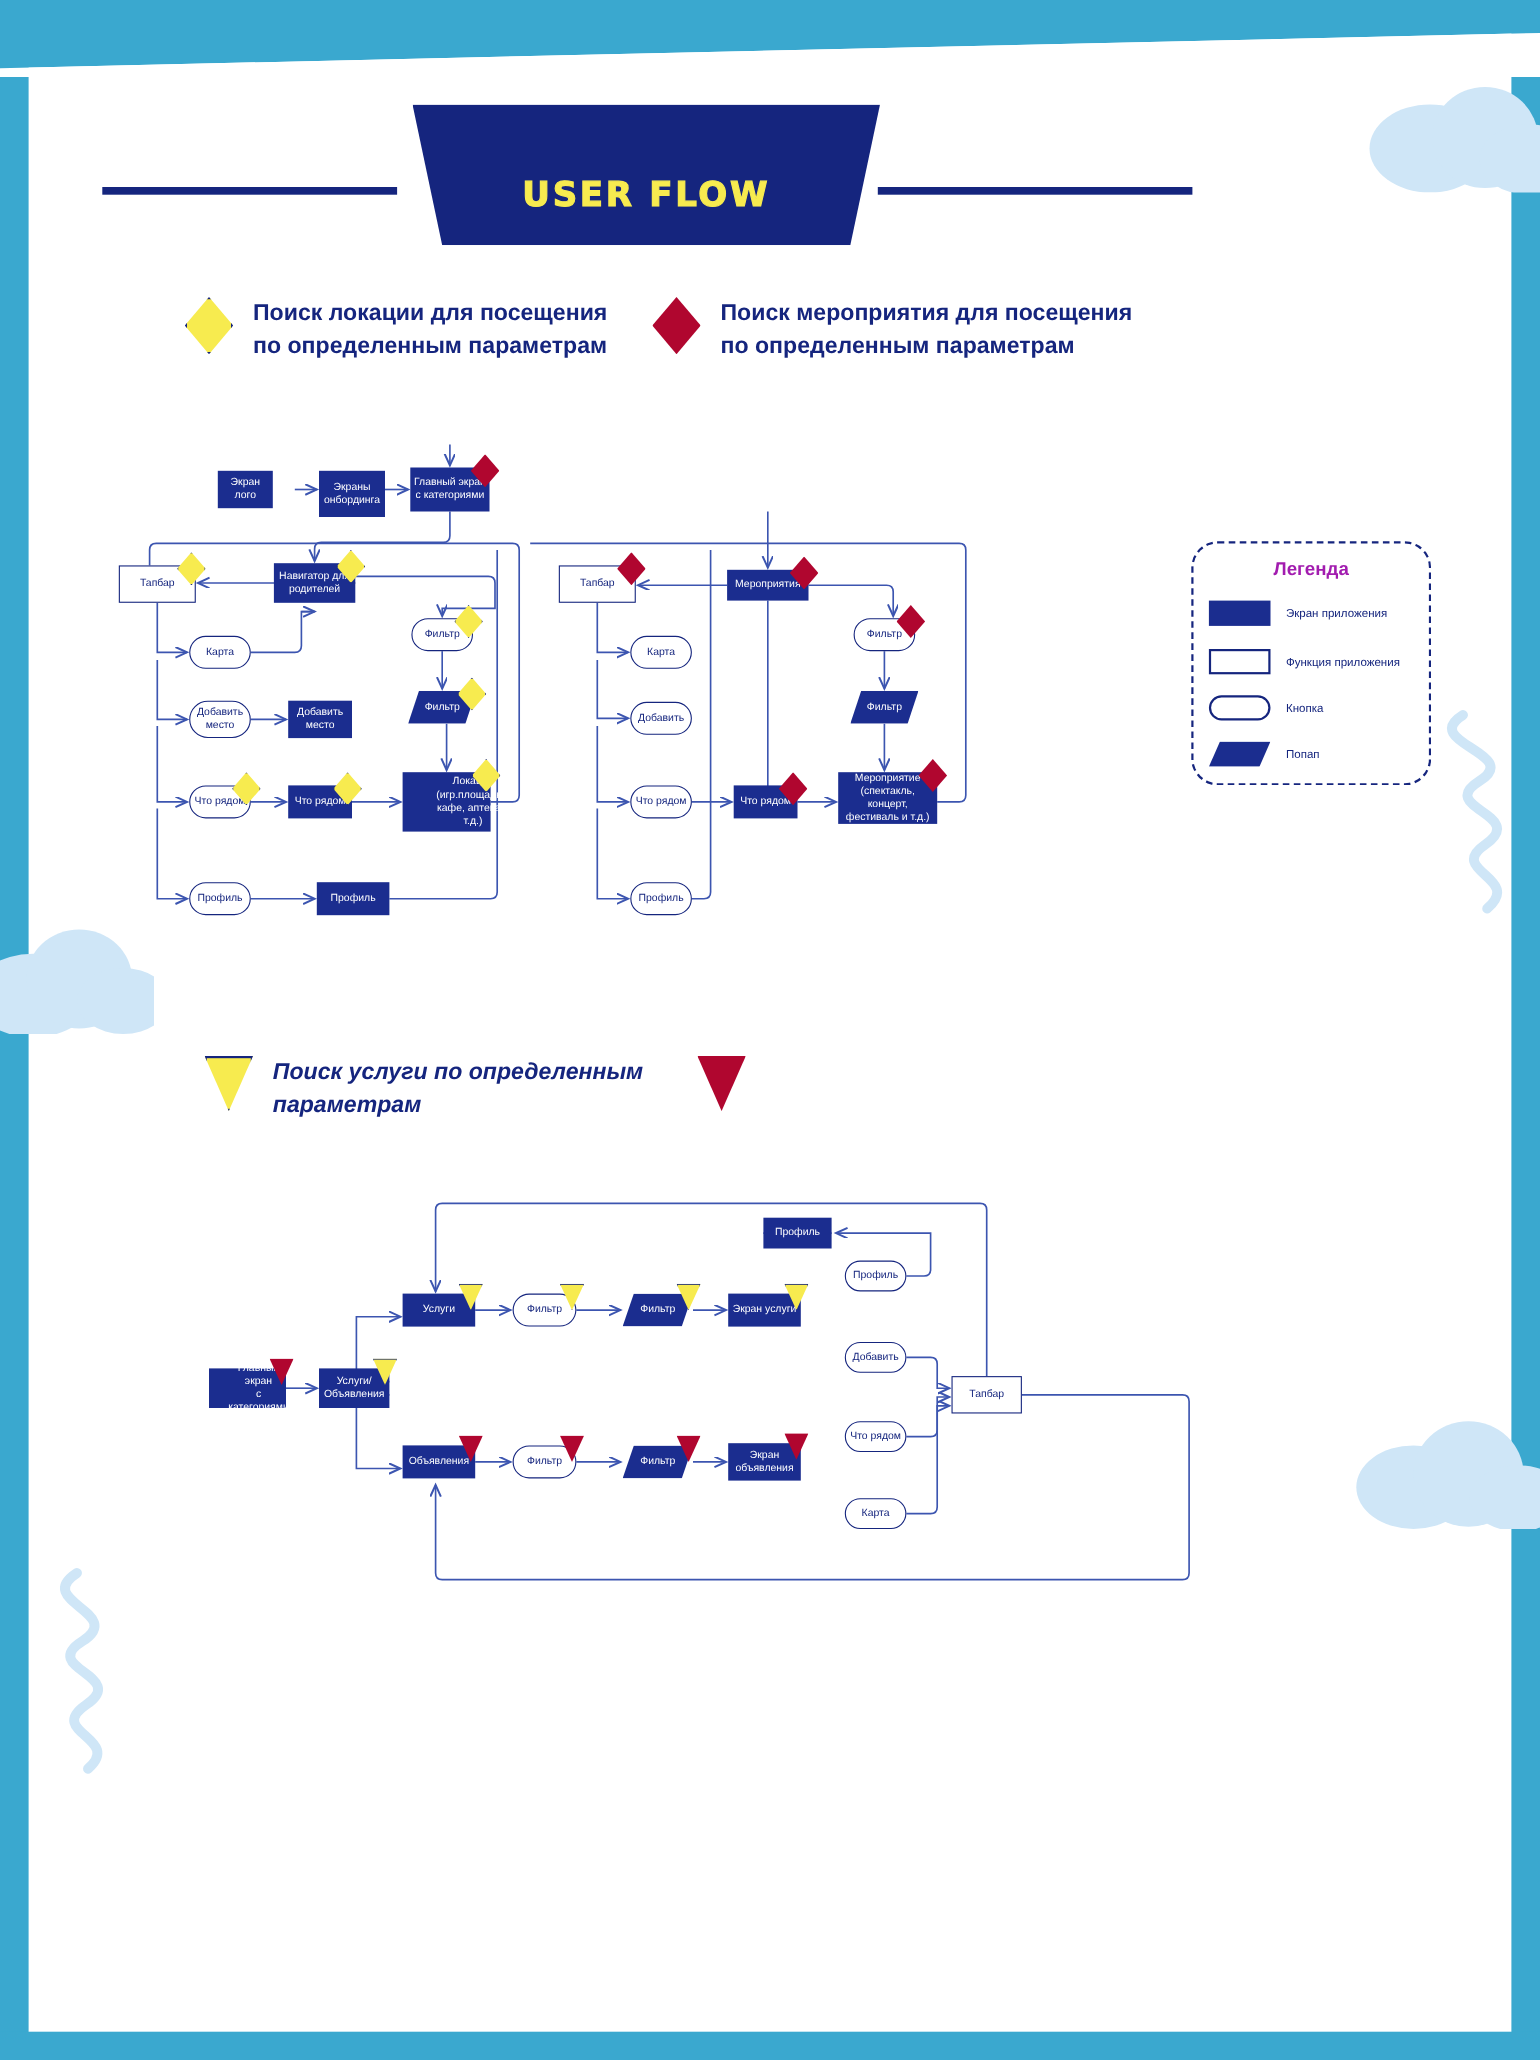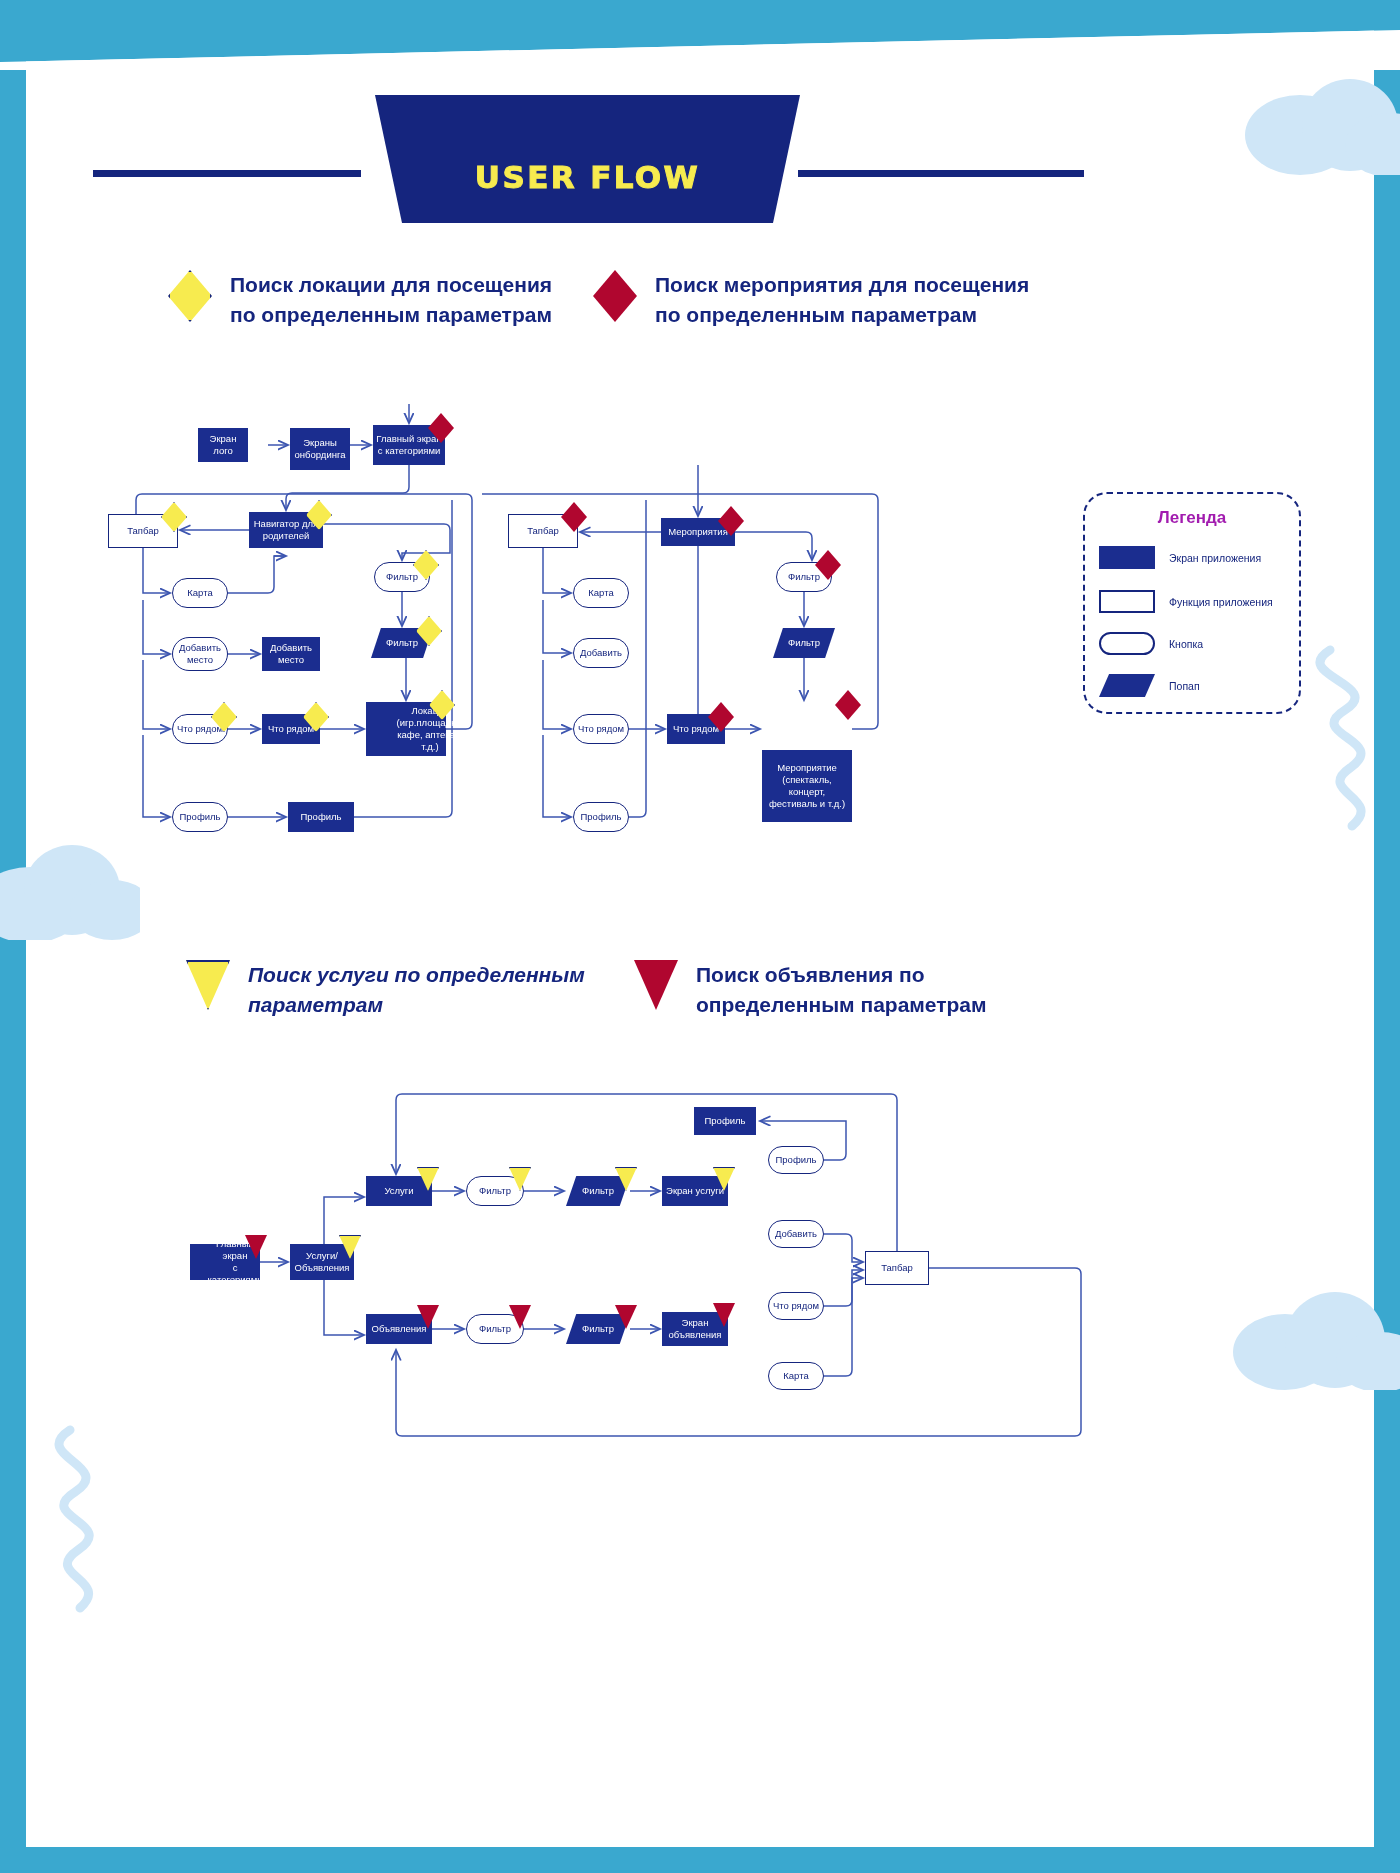--- a/index.html
+++ b/index.html
@@ -136,22 +136,20 @@
   <div class="fl-text">Поиск мероприятия для посещения
 по определенным параметрам</div>
 </div>
 <div class="flowlegend" style="left:186px;top:960px;width:400px;font-style:italic;">
   <div class="tri yellow"></div>
   <div class="fl-text">Поиск услуги по определенным
 параметрам</div>
 </div>
 <div class="flowlegend" style="left:634px;top:960px;width:400px;">
   <div class="tri red"></div>
-  <div class="fl-text">Поиск объявления по
-определенным параметрам</div>
 </div>
 
 <div class="legendbox">
   <h3>Легенда</h3>
   <div class="lg-row" style="top:52px;">
     <span class="sw screen"></span>
     <span class="lg-label">Экран приложения</span>
   </div>
   <div class="lg-row" style="top:96px;">
     <span class="sw func"></span>
@@ -317,21 +315,21 @@
     <div class="node n-popup" style="left: 773px; top: 628px; width: 62px; height: 30px;">
       <span style="white-space: pre-line; padding: 0px 3px;">Фильтр</span>
     </div>
     <div class="node n-btn" style="left: 573px; top: 714px; width: 56px; height: 30px;">
       <span style="white-space: pre-line; padding: 0px 3px;">Что рядом</span>
     </div>
     <div class="node n-screen" style="left: 667px; top: 714px; width: 58px; height: 30px;">
       <span style="white-space: pre-line; padding: 0px 3px;">Что рядом</span>
     </div>
     <div class="badge r" style="left: 708px; top: 702px;"></div>
-    <div class="node n-screen" style="left: 762px; top: 702px; width: 90px; height: 72px; margin-top: 48px;">
+    <div class="node n-screen" style="left: 762px; top: 702px; width: 90px; height: 47px;">
       <span style="white-space: pre-line; padding: 0px 3px;">Мероприятие
 (спектакль, концерт,
 фестиваль и т.д.)</span>
     </div>
     <div class="badge r" style="left: 835px; top: 690px;"></div>
     <div class="node n-btn" style="left: 573px; top: 802px; width: 56px; height: 30px;">
       <span style="white-space: pre-line; padding: 0px 3px;">Профиль</span>
     </div>
   </div>
 <div id="nodes-bottom">

